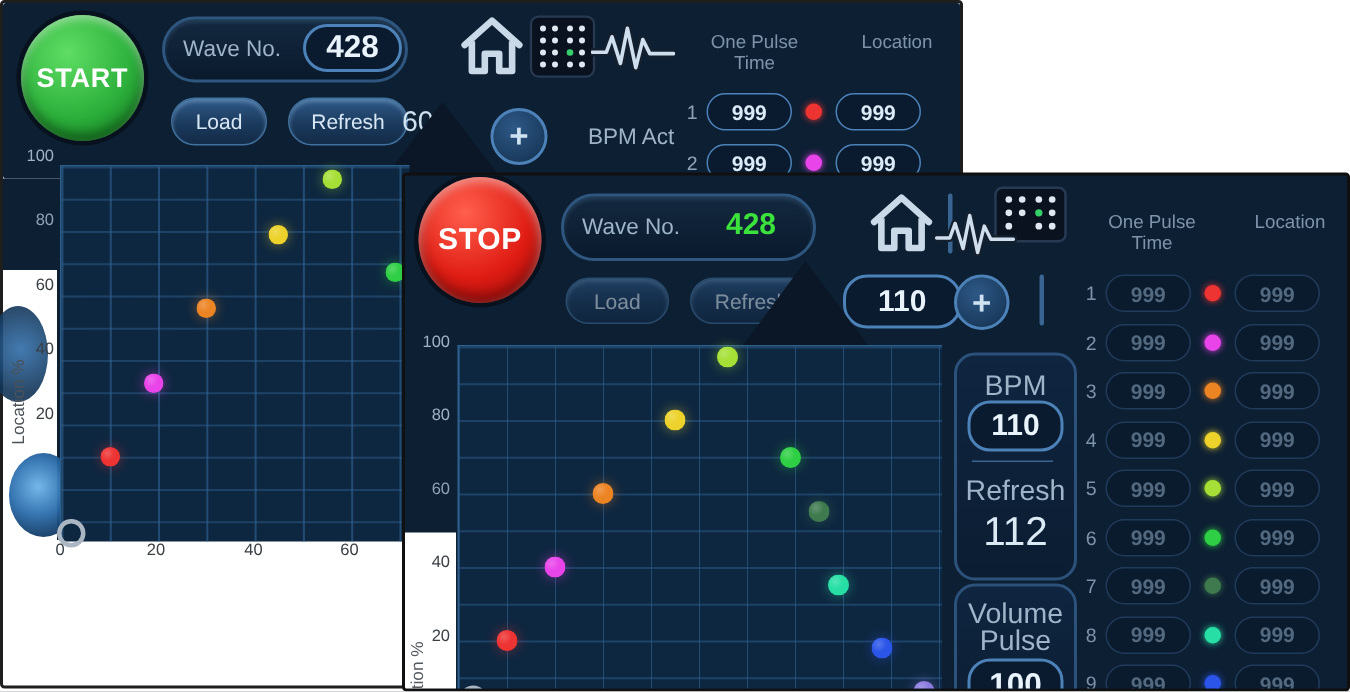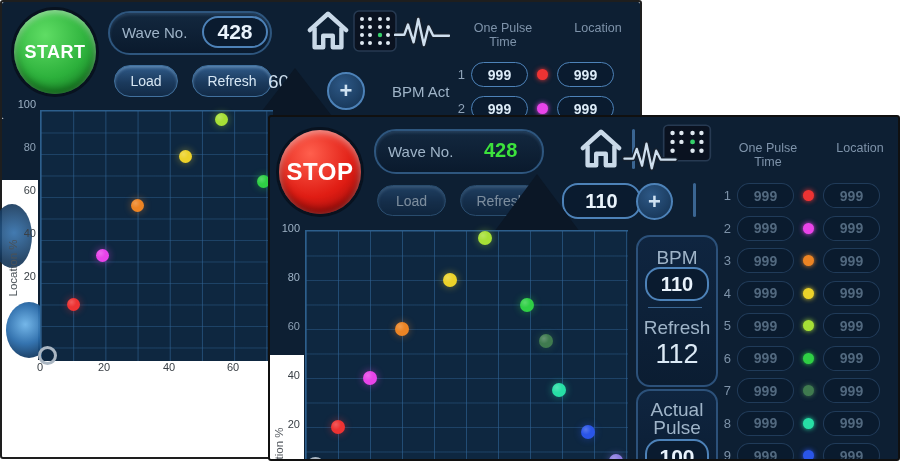--- a/index.html
+++ b/index.html
@@ -9,21 +9,21 @@
   #back-win{left:0;top:0;width:642px;height:459px;background:#ffffff;border:2px solid #1e1e1e;border-radius:3px;}
   #front-win{left:268px;top:115px;width:632px;height:346px;background:#0d1f33;border:2px solid #101010;border-radius:3px;z-index:20;overflow:hidden;}
   .navy{position:absolute;background:#0d1f33;}
   .abs{position:absolute;}
   
   .circle-btn{position:absolute;border-radius:50%;display:flex;align-items:center;justify-content:center;
       color:#fff;font-weight:bold;letter-spacing:.5px;cursor:pointer;}
   #start-btn{left:12px;top:8px;width:82px;height:84px;font-size:18px;
       background:radial-gradient(circle at 38% 30%,#5fdd64,#2db13c 55%,#157a24 95%);
       box-shadow:inset 0 3px 6px rgba(255,255,255,.45), inset 0 -5px 8px rgba(0,40,0,.5), 0 0 0 3px #08121f;}
-  #stop-btn{left:9px;top:13px;width:82px;height:84px;font-size:24px;
+  #stop-btn{left:9px;top:1px;width:82px;height:84px;font-size:20px;
       background:radial-gradient(circle at 38% 28%,#ff5f4d,#e01d14 55%,#a30b0b 95%);
       box-shadow:inset 0 3px 7px rgba(255,255,255,.5), inset 0 -5px 9px rgba(60,0,0,.55), 0 0 0 3px #08121f;}
   
   .wave-group{position:absolute;border:2px solid #2e567e;border-radius:22px;
       background:linear-gradient(180deg,#13283f,#0a1a2d);box-shadow:inset 0 2px 3px rgba(120,170,220,.18);}
   .wave-label{position:absolute;color:#9fb4c8;font-size:15px;}
   .num-pill{position:absolute;border:2px solid #4d82b8;border-radius:16px;background:#0a1b2f;
       color:#e9f3fc;font-weight:bold;text-align:center;}
   
   .oval-btn{position:absolute;border-radius:17px;border:1.5px solid #41719e;
@@ -261,21 +261,21 @@
     <div class="axis-title rot" style="left:-27px;top:333px;color:#555a60;">Location %</div>
 
     <div class="card" style="left:366px;top:118px;width:78px;height:148px;">
       <div class="card-label" style="top:10px;">BPM</div>
       <div class="card-pill" style="left:7px;top:30px;width:60px;height:30px;font-size:20px;">110</div>
       <div class="hr" style="left:10px;top:70px;width:54px;"></div>
       <div class="card-label" style="top:80px;">Refresh</div>
       <div class="card-num" style="top:102px;font-size:27px;">112</div>
     </div>
     <div class="card" style="left:366px;top:272px;width:78px;height:90px;">
-      <div class="card-label" style="top:8px;">Actual</div>
+      <div class="card-label" style="top:8px;">Volume</div>
       <div class="card-label" style="top:26px;">Pulse</div>
       <div class="card-pill" style="left:7px;top:48px;width:60px;height:32px;font-size:21px;">100</div>
     </div>
 
     <div class="thead" style="left:458px;top:24px;width:80px;">
       <div>One Pulse</div>
       <div>Time</div>
     </div>
     <div class="thead" style="left:548px;top:24px;width:84px;">Location</div>
     <div id="front-rows" class="abs" style="left:446px;top:66px;">

